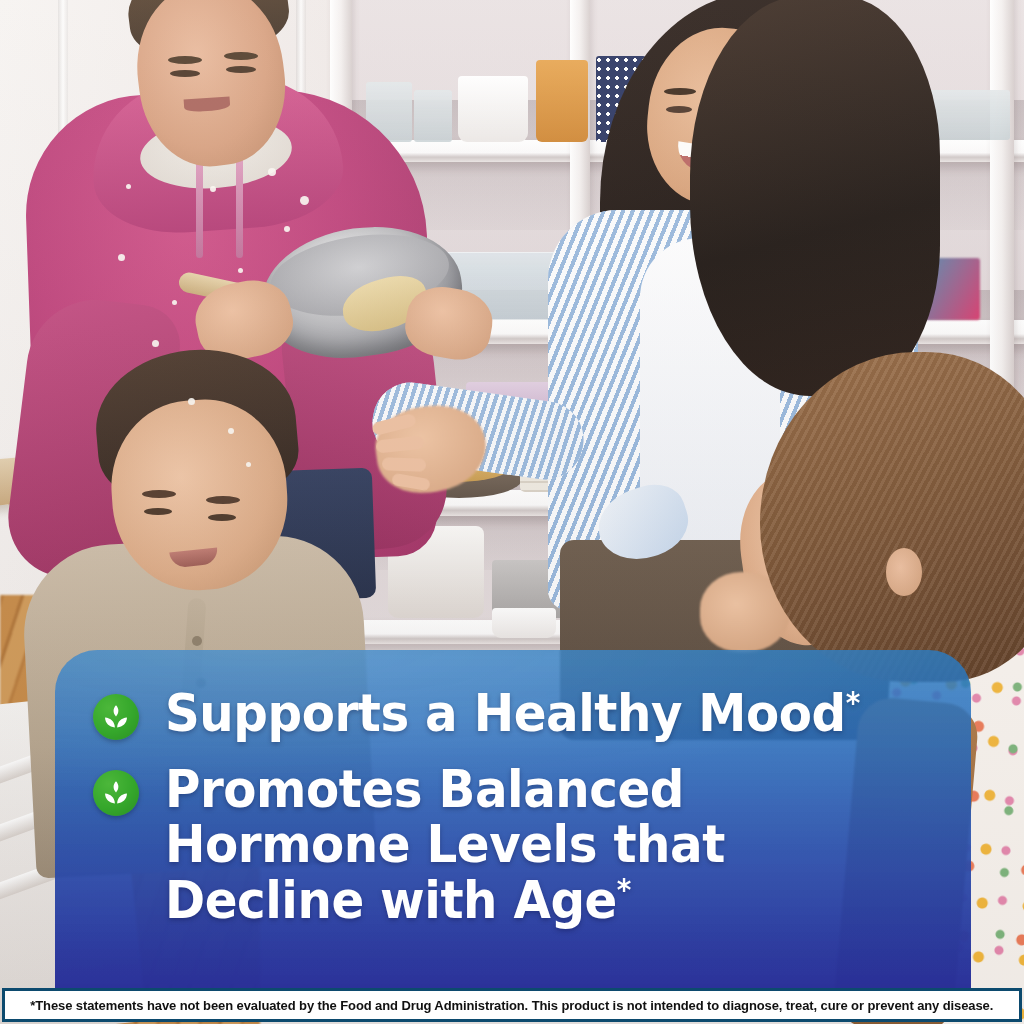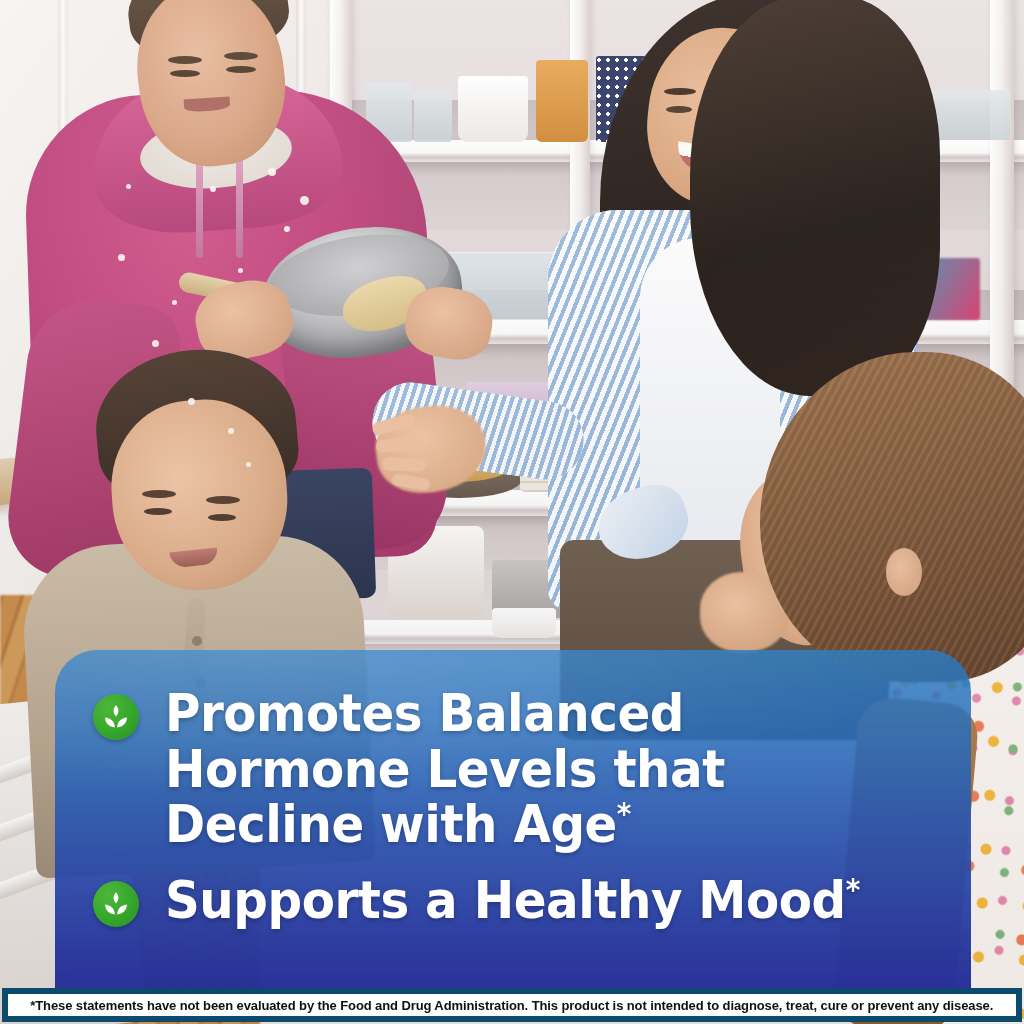--- a/index.html
+++ b/index.html
@@ -478,21 +478,21 @@
   }
 
   
   .disclaimer-bar {
     position: absolute;
     left: 2px;
     top: 988px;
     width: 1020px;
     height: 34px;
     background: #ffffff;
-    border: 6px solid #0c4a6e;
+    border: 3px solid #0c4a6e;
     display: flex;
     align-items: center;
     justify-content: center;
   }
   .disclaimer-text {
     color: #111111;
     font-family: "Liberation Sans", sans-serif;
     font-size: 13.2px;
     font-weight: 700;
     letter-spacing: -0.1px;
@@ -666,34 +666,34 @@
     <div class="benefit-list">
 
       <div class="benefit-row">
         <span class="leaf-badge">
           <svg width="30" height="30" viewBox="0 0 30 30" aria-hidden="true">
             <path d="M15 3.2c3.2 3.3 3.2 7.6 0 11.2-3.2-3.6-3.2-7.9 0-11.2z" fill="#ffffff"></path>
             <path d="M13.9 25.4C8.2 25 4.3 21.4 4 15.6c5.7.4 9.6 4 9.9 9.8z" fill="#ffffff"></path>
             <path d="M16.1 25.4c5.7-.4 9.6-4 9.9-9.8-5.7.4-9.6 4-9.9 9.8z" fill="#ffffff"></path>
           </svg>
         </span>
-        <span class="benefit-text"><span>Promotes Balanced
-Hormone Levels that
-Decline with Age</span><span class="star">*</span></span>
+        <span class="benefit-text"><span>Supports a Healthy Mood</span><span class="star">*</span></span>
       </div>
 
       <div class="benefit-row">
         <span class="leaf-badge">
           <svg width="30" height="30" viewBox="0 0 30 30" aria-hidden="true">
             <path d="M15 3.2c3.2 3.3 3.2 7.6 0 11.2-3.2-3.6-3.2-7.9 0-11.2z" fill="#ffffff"></path>
             <path d="M13.9 25.4C8.2 25 4.3 21.4 4 15.6c5.7.4 9.6 4 9.9 9.8z" fill="#ffffff"></path>
             <path d="M16.1 25.4c5.7-.4 9.6-4 9.9-9.8-5.7.4-9.6 4-9.9 9.8z" fill="#ffffff"></path>
           </svg>
         </span>
-        <span class="benefit-text"><span>Supports a Healthy Mood</span><span class="star">*</span></span>
+        <span class="benefit-text"><span>Promotes Balanced
+Hormone Levels that
+Decline with Age</span><span class="star">*</span></span>
       </div>
 
     </div>
   </div>
 
   <div class="disclaimer-bar">
     <span class="disclaimer-text">*These statements have not been evaluated by the Food and Drug Administration. This product is not intended to diagnose, treat, cure or prevent any disease.</span>
   </div>
 
 </div>

